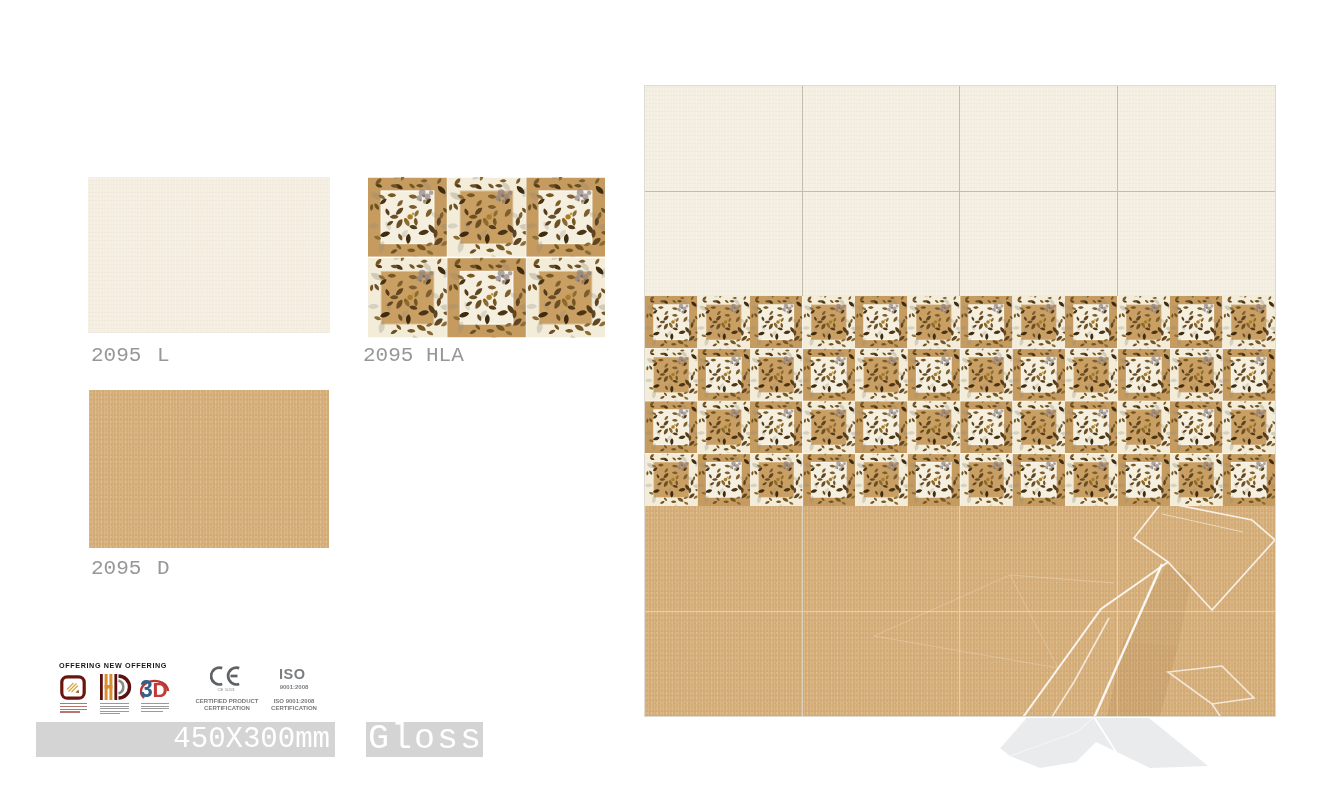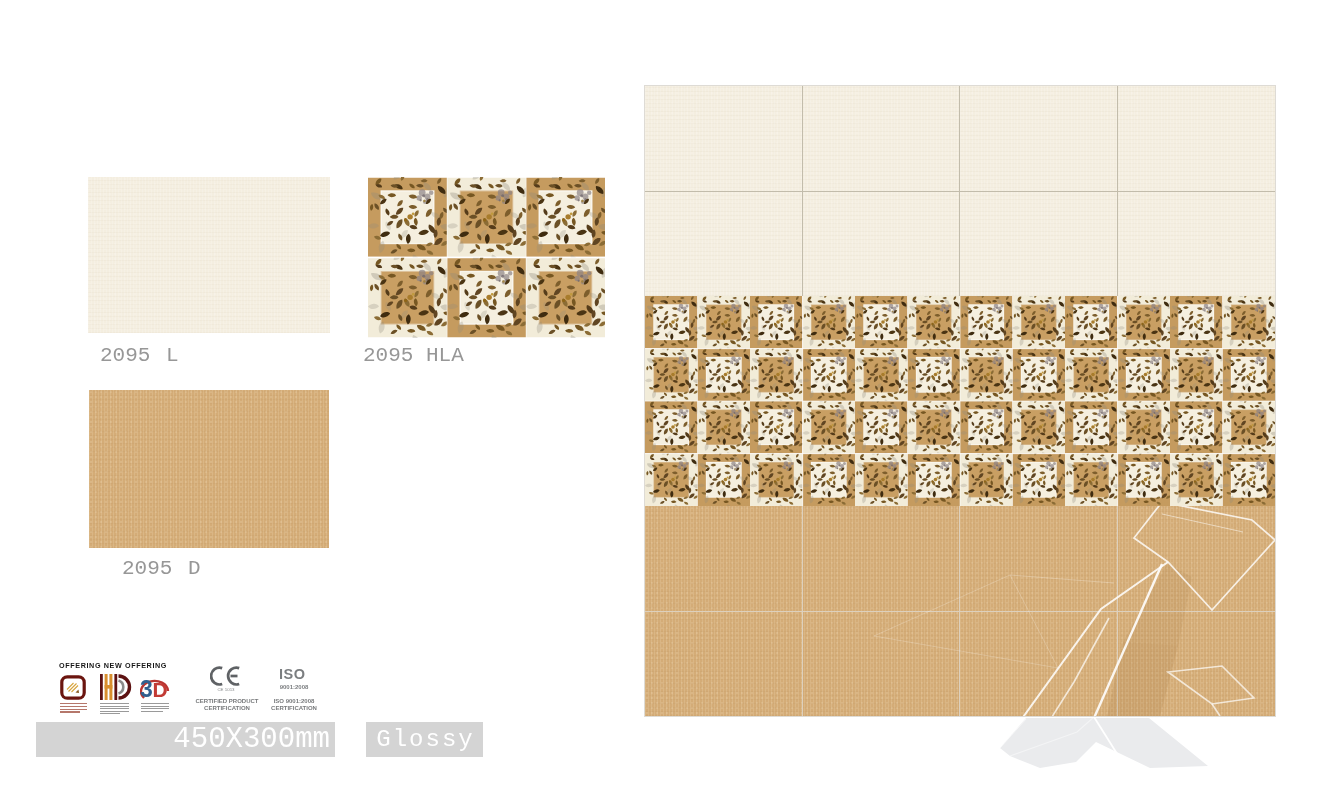--- a/index.html
+++ b/index.html
@@ -21,21 +21,21 @@
   .lbl{font-family:"Liberation Mono",monospace;font-size:21px;color:#979797;
        letter-spacing:0px;white-space:pre;}
   .vjoint{position:absolute;width:1px;top:0;bottom:0;}
   .hjoint{position:absolute;height:1px;left:0;right:0;}
 </style>
 </head>
 <body>
 
 <div class="abs tex-cream" style="left:88px;top:177px;width:242px;height:156px;"></div>
 
-<div class="abs lbl" style="left:100px;top:344px;">2095 <span style="margin-left:3px;">L</span></div>
+<div class="abs lbl" style="left:91px;top:344px;">2095 <span style="margin-left:3px;">L</span></div>
 
 <svg class="abs" style="left:368px;top:177px;" width="237" height="161" viewBox="0 0 237 161">
   <defs>
     <path id="lf" d="M0 0 C5 -7 14 -8 18 -3 C14 3 5 5 0 0 Z"></path>
     <g id="leaves">
       <use href="#lf" transform="translate(4 20) rotate(40) scale(0.95)" fill="#8f8a7c" opacity="0.34"></use>
       <use href="#lf" transform="translate(34 2) rotate(-30) scale(0.85)" fill="#8f8a7c" opacity="0.31"></use>
       <use href="#lf" transform="translate(74 6) rotate(60) scale(0.8)" fill="#8f8a7c" opacity="0.32"></use>
       <use href="#lf" transform="translate(101 26) rotate(-50) scale(0.95)" fill="#8f8a7c" opacity="0.29"></use>
       <use href="#lf" transform="translate(96 64) rotate(20) scale(0.9)" fill="#8f8a7c" opacity="0.34"></use>
@@ -131,21 +131,21 @@
   <use href="#cellB" x="158" y="80.5" width="79" height="80.5"></use>
   <rect x="0" y="79.5" width="237" height="1.5" fill="#ffffff" opacity=".5"></rect>
   <rect x="78.5" y="0" width="1.5" height="161" fill="#ffffff" opacity=".4"></rect>
   <rect x="157.5" y="0" width="1.5" height="161" fill="#ffffff" opacity=".4"></rect>
 </svg>
 
 <div class="abs lbl" style="left:363px;top:344px;">2095 HLA</div>
 
 <div class="abs tex-tan" style="left:89px;top:390px;width:240px;height:158px;"></div>
 
-<div class="abs lbl" style="left:91px;top:557px;margin-left:31px;">2095 <span style="margin-left:3px;">D</span></div>
+<div class="abs lbl" style="left:91px;top:557px;">2095 <span style="margin-left:3px;">D</span></div>
 
 <div class="abs" style="left:644px;top:85px;width:630px;height:630px;border:1px solid rgba(160,152,135,.35);"></div>
 
 <div class="abs tex-cream" style="left:645px;top:86px;width:630px;height:210px;">
   <div class="vjoint" style="left:157px;background:#c2bcab;"></div>
   <div class="vjoint" style="left:314px;background:#c2bcab;"></div>
   <div class="vjoint" style="left:472px;background:#c2bcab;"></div>
   <div class="hjoint" style="top:105px;background:#c2bcab;"></div>
 </div>
 
@@ -305,14 +305,14 @@
 
 <div class="abs" style="left:277px;top:684px;width:34px;text-align:center;font-size:6px;font-weight:bold;color:#7b7e80;">9001:2008</div>
 
 <div class="abs" style="left:263px;top:698px;width:62px;text-align:center;font-size:6px;font-weight:bold;color:#77797b;line-height:7px;">ISO 9001:2008<br>CERTIFICATION</div>
 
 <div class="abs" style="left:36px;top:722px;width:299px;height:35px;background:#d4d4d4;">
   <div style="font-family:'Liberation Mono',monospace;font-size:29px;color:#fff;text-align:right;padding-right:5px;line-height:35px;">450X300mm</div>
 </div>
 
 <div class="abs" style="left:366px;top:722px;width:117px;height:35px;background:#d4d4d4;">
-  <div style="font-family:'Liberation Mono',monospace;font-size:24px;color:#fff;text-align:center;letter-spacing:2px;line-height:35px;margin-left:2px;">Glossy</div>
+  <div style="font-family:'Liberation Mono',monospace;font-size:35px;color:#fff;text-align:center;letter-spacing:2px;line-height:35px;margin-left:2px;">Glossy</div>
 </div>
 
 </body></html>

